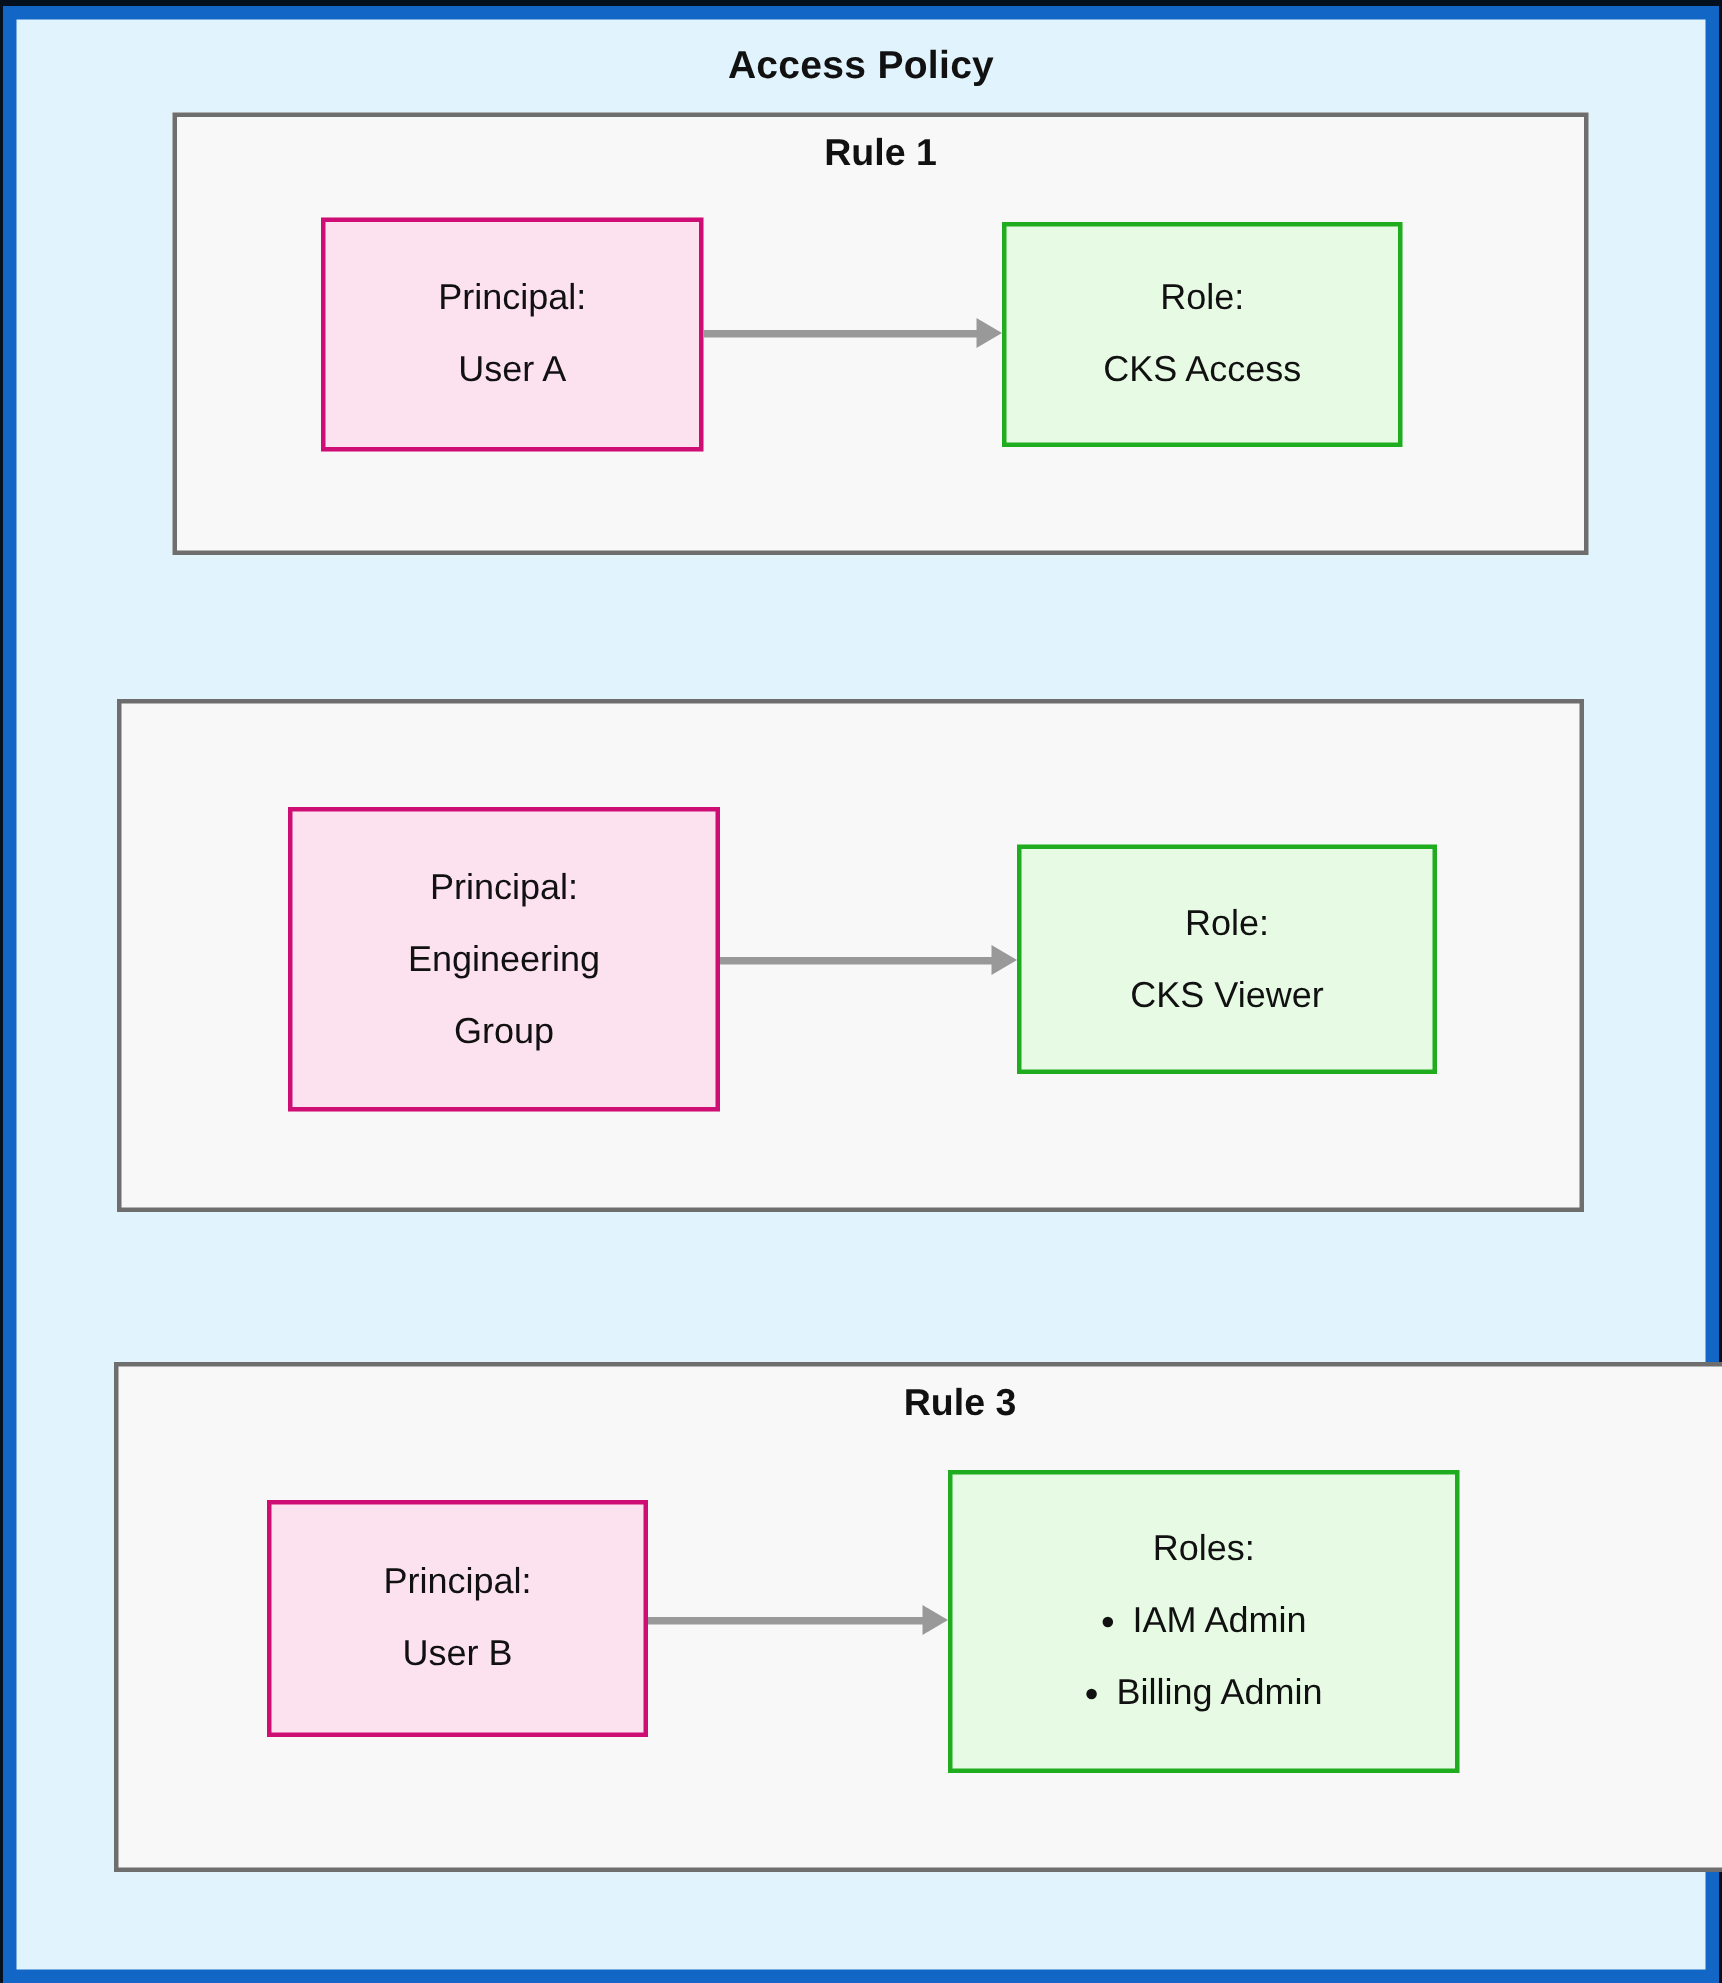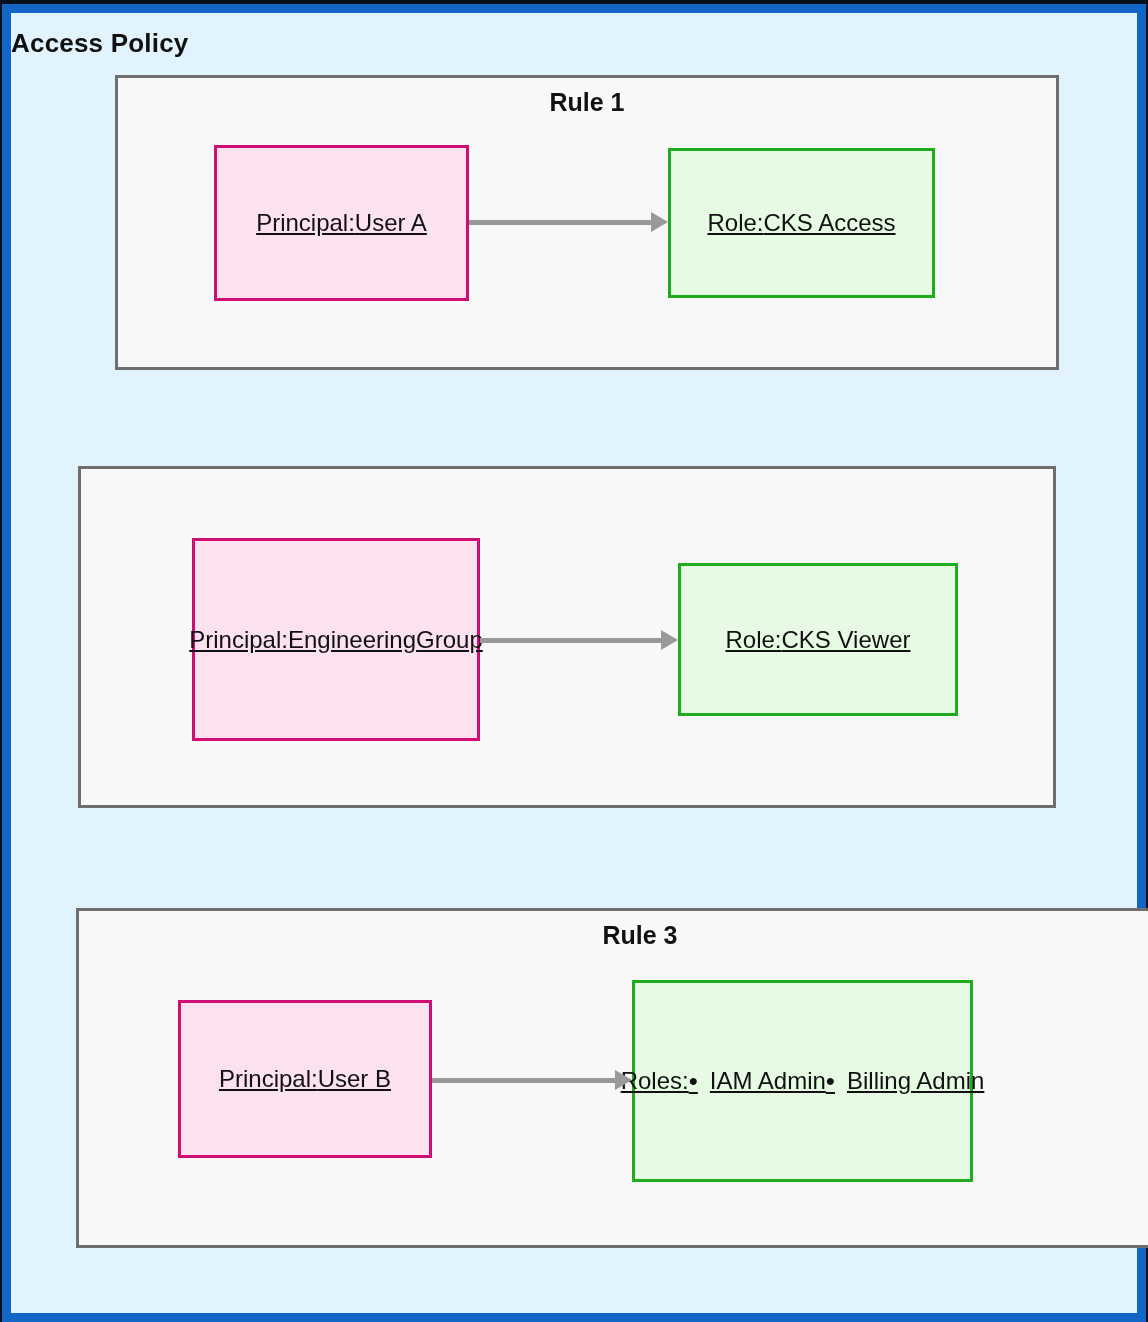--- a/index.html
+++ b/index.html
@@ -18,20 +18,21 @@
   .canvas {
     position: absolute;
     top: 4px; left: 2px; right: 2px; bottom: 0;
     border: 9px solid var(--frame-border, #1267C6);
     background: var(--canvas-bg, #E1F3FD);
     box-sizing: border-box;
   }
   .diagram-title {
     position: absolute;
     top: 15px; left: 0; width: 100%;
+    text-align: center;
     font-size: 26px;
     font-weight: 600;
     letter-spacing: 0.2px;
   }
   .rule {
     position: absolute;
     background: var(--rule-bg, #F8F8F8);
     border: 3px solid var(--rule-border, #6E6E6E);
     box-sizing: border-box;
   }
@@ -39,27 +40,26 @@
     position: absolute;
     top: 10px; left: 0; width: 100%;
     text-align: center;
     font-size: 25px;
     font-weight: 600;
   }
   .node {
     position: absolute;
     box-sizing: border-box;
     display: flex;
-    flex-direction: row;
+    flex-direction: column;
     align-items: center;
     justify-content: center;
     text-align: center;
     font-size: 24px;
     line-height: 48px;
-    text-decoration: underline;
   }
   .node.principal {
     background: var(--principal-bg, #FCE1EE);
     border: 3px solid var(--principal-border, #CE0E74);
   }
   .node.role {
     background: var(--role-bg, #E7FBE4);
     border: 3px solid var(--role-border, #1FAD1F);
   }
   .node-line { white-space: nowrap; }

